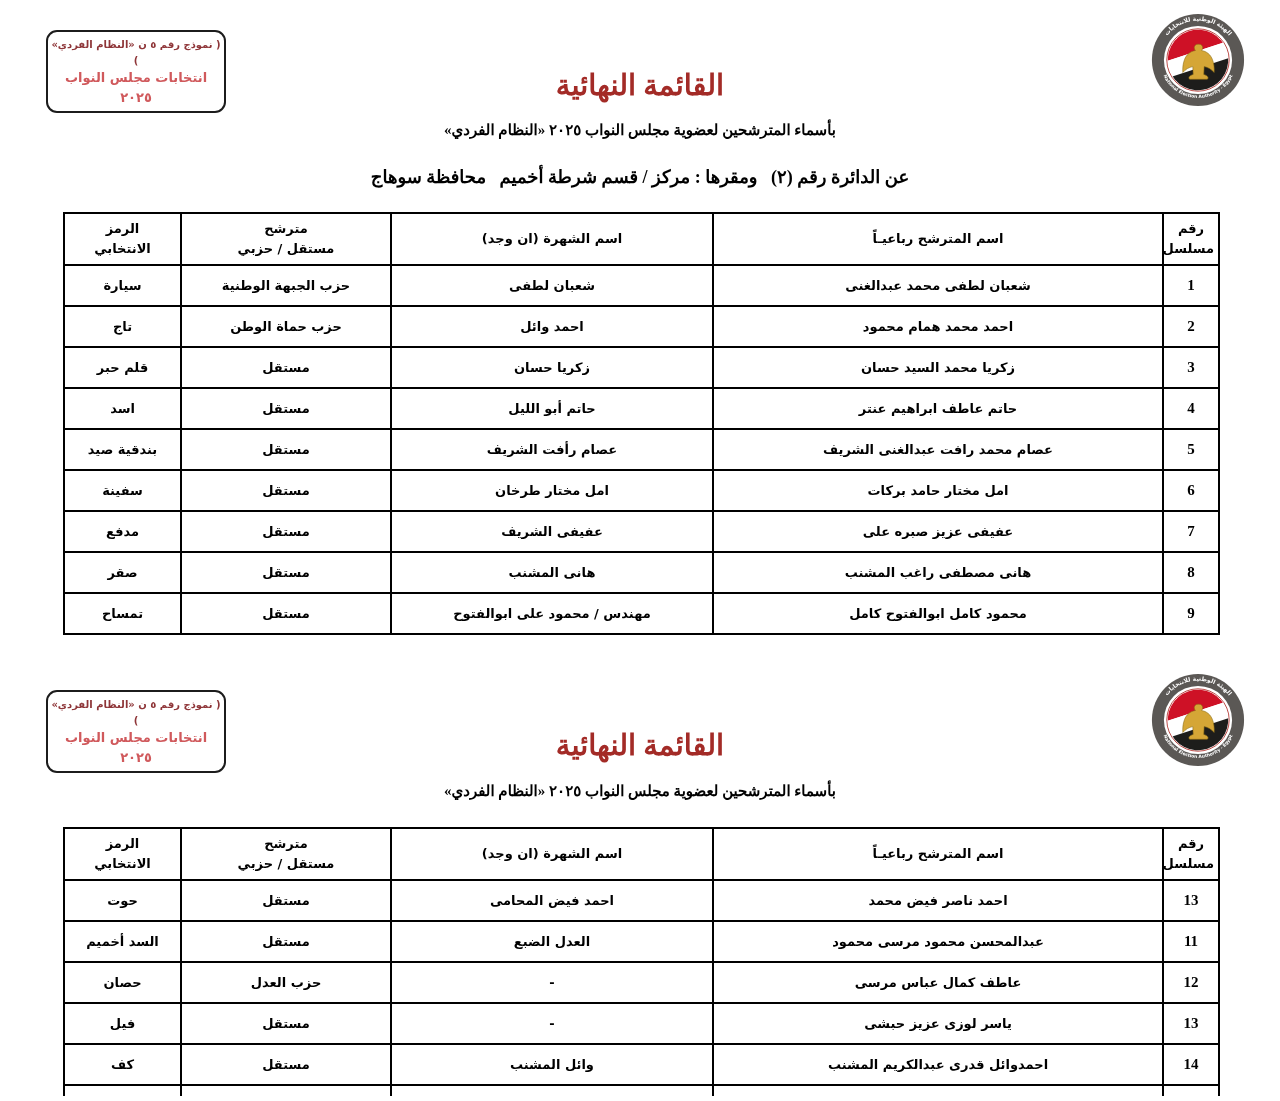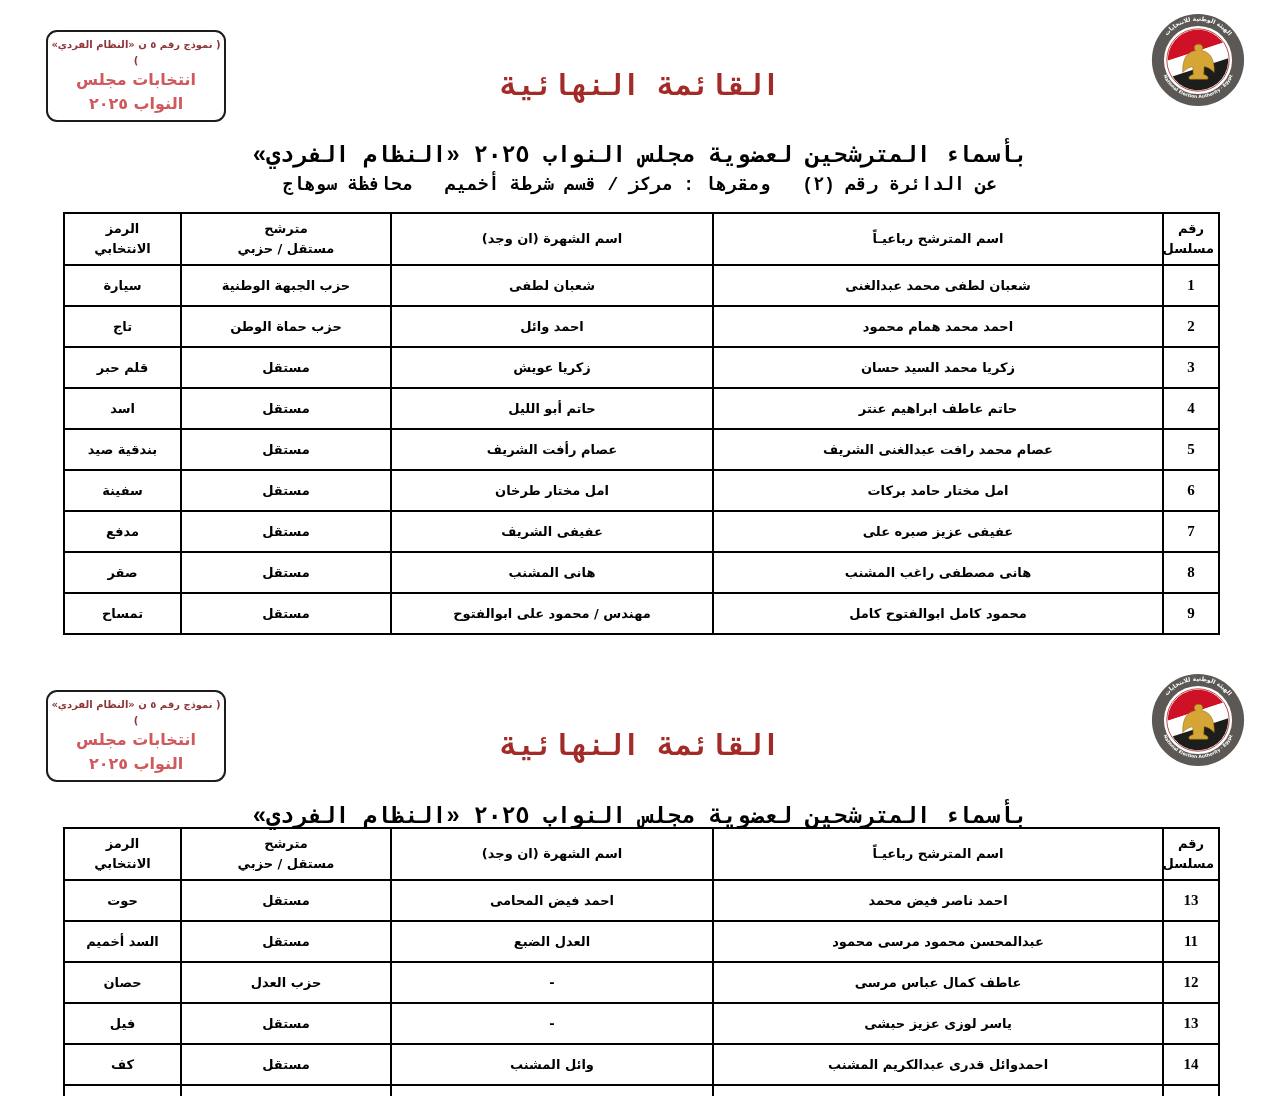--- a/index.html
+++ b/index.html
@@ -7,31 +7,31 @@
     position:relative;width:1280px;height:1101px;background:#fff;overflow:hidden;
     font-family:"Liberation Serif","DejaVu Sans",serif;direction:rtl;color:#000;
   }
   
   .form-box{
     position:absolute;left:40px;width:180px;box-sizing:border-box;
     border:2px solid #1c1c1c;border-radius:11px;text-align:center;
     padding:5px 3px 4px 3px;background:#fff;margin-left:6px;
   }
   .form-box .l1{font-family:"DejaVu Sans",sans-serif;font-weight:bold;font-size:10px;color:#8E3538;line-height:1.55;}
-  .form-box .l2{font-family:"DejaVu Sans",sans-serif;font-weight:bold;font-size:16px;color:#D0595C;line-height:1.5;}
+  .form-box .l2{font-family:"DejaVu Sans",sans-serif;font-weight:bold;font-size:13px;color:#D0595C;line-height:1.5;}
   .fb1{top:30px}.fb2{top:690px}
   
   .logo{position:absolute;left:1150px;width:96px;height:96px;}
   .logo1{top:12px}.logo2{top:672px}
   
   .t-main,.t-sub,.t-district{position:absolute;left:0;width:100%;text-align:center;font-weight:bold;
-    font-family:Liberation Mono, monospace;}
+    font-family:Liberation Serif, serif;}
   .t-main{font-size:29px;color:#A32B27;}
-  .t-sub{font-size:23px;color:#000;margin-top:20px;}
-  .t-district{font-size:18px;color:#000;white-space:pre-wrap;margin-top:7px;}
+  .t-sub{font-size:15px;color:#000;}
+  .t-district{font-size:18px;color:#000;white-space:pre-wrap;}
   .t1-main{top:68px}.t1-sub{top:121px}.t1-district{top:166px}
   .t2-main{top:728px}.t2-sub{top:782px}
   
   table.tbl{position:absolute;left:63px;width:1155px;border-collapse:collapse;table-layout:fixed;direction:rtl;}
   .tbl1{top:212px}.tbl2{top:827px}
   .tbl th,.tbl td{border:2px solid #000;text-align:center;vertical-align:middle;font-weight:bold;padding:0 4px;overflow:hidden;}
   .tbl th{height:50px;font-size:13px;line-height:1.55;white-space:pre-line;font-family:"DejaVu Sans",sans-serif;}
   .tbl td{height:39px;font-size:13px;font-family:"DejaVu Sans",sans-serif;}
   .tbl td.c-serial{font-family:"Liberation Serif",serif;font-size:15px;}
   .tbl tfoot td{height:10px;border-bottom:none;}
@@ -107,21 +107,21 @@
         <tr class="data-row">
     <td class="c-serial">2</td>
     <td class="c-name">احمد محمد همام محمود</td>
     <td class="c-shohra">احمد وائل</td>
     <td class="c-party">حزب حماة الوطن</td>
     <td class="c-symbol">تاج</td>
   </tr>
         <tr class="data-row">
     <td class="c-serial">3</td>
     <td class="c-name">زكريا محمد السيد حسان</td>
-    <td class="c-shohra">زكريا عويش</td>
+    <td class="c-shohra">زكريا حسان</td>
     <td class="c-party">مستقل</td>
     <td class="c-symbol">قلم حبر</td>
   </tr>
         <tr class="data-row">
     <td class="c-serial">4</td>
     <td class="c-name">حاتم عاطف ابراهيم عنتر</td>
     <td class="c-shohra">حاتم أبو الليل</td>
     <td class="c-party">مستقل</td>
     <td class="c-symbol">اسد</td>
   </tr>

